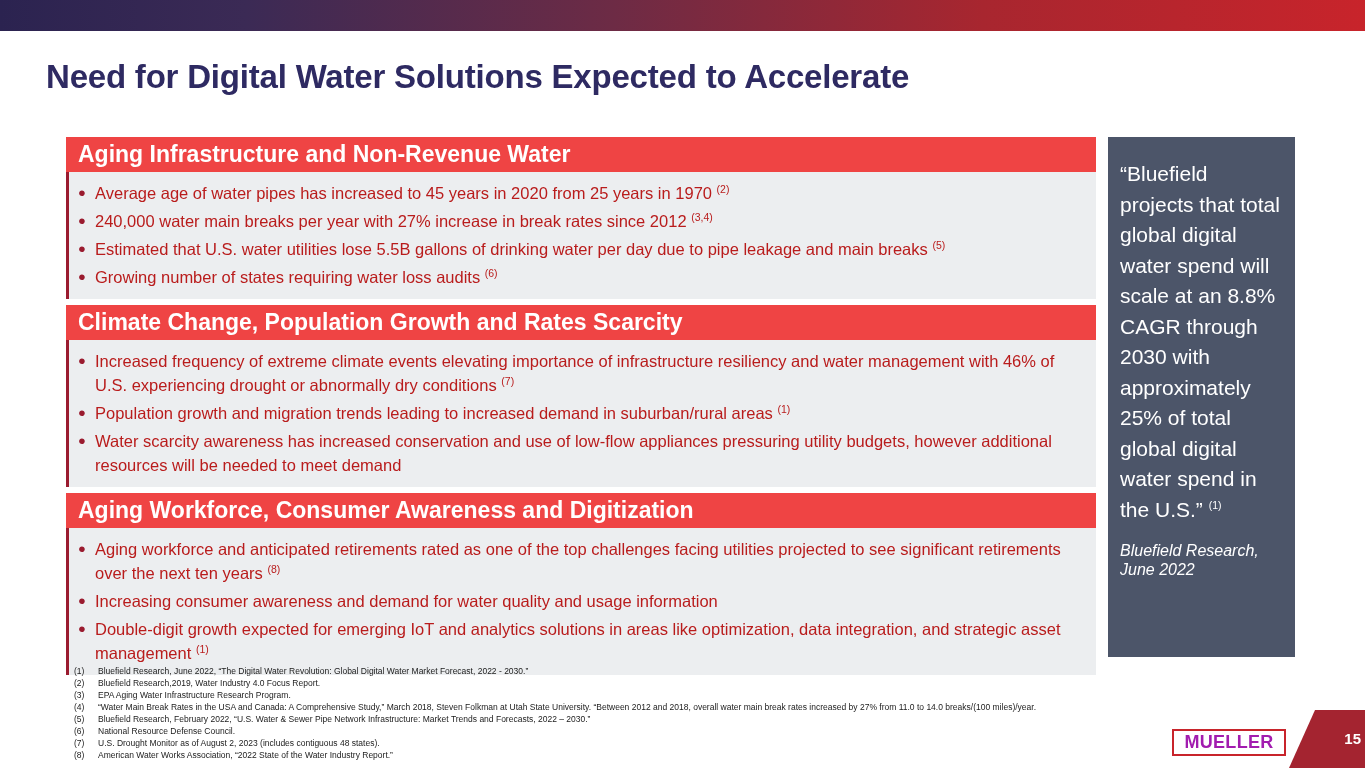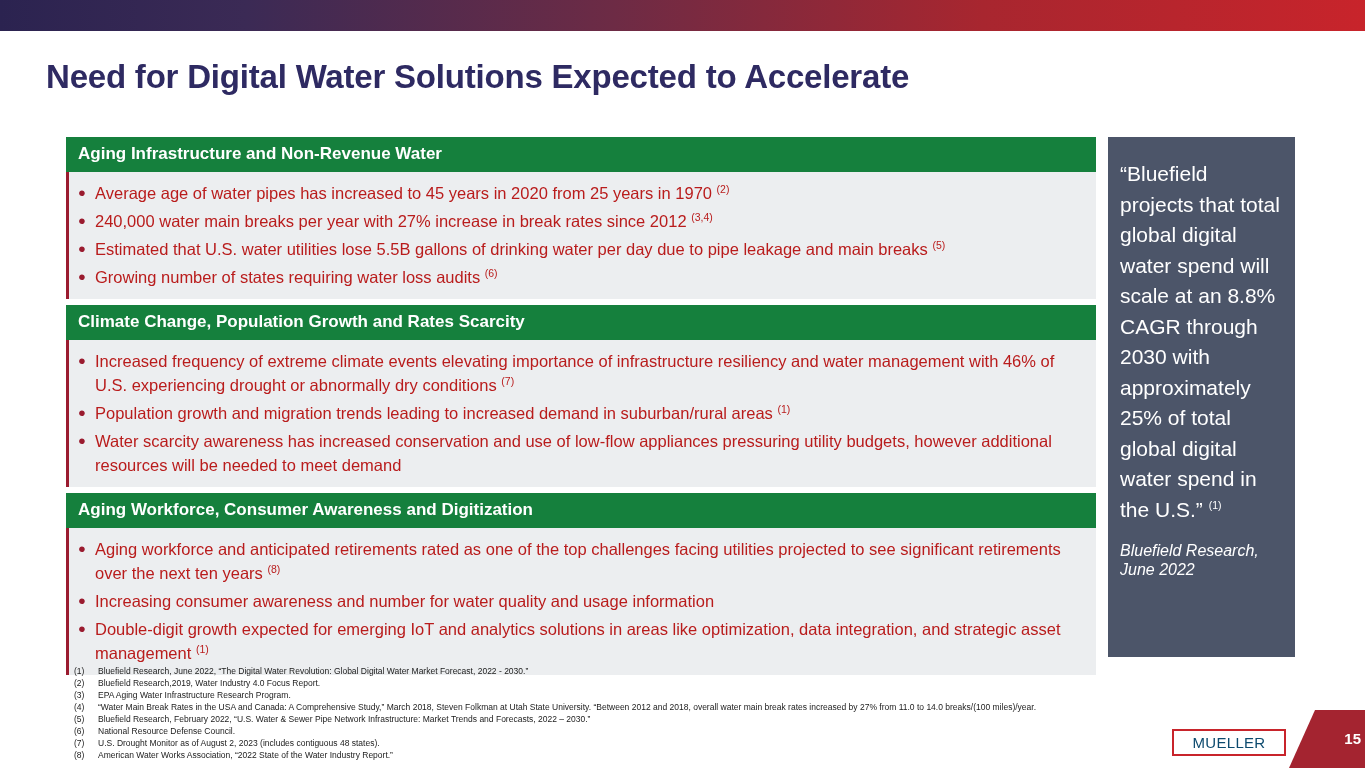--- a/index.html
+++ b/index.html
@@ -35,23 +35,23 @@
     position: absolute;
     top: 137px;
     left: 66px;
     width: 1030px;
   }
   .panel {
     width: 1030px;
     margin-bottom: 6px;
   }
   .panel-header {
-    background: #15803d;
+    background: #ef4444;
     color: #ffffff;
-    font-size: 17px;
+    font-size: 23px;
     font-weight: bold;
     padding: 8px 0 9px 12px;
     box-sizing: border-box;
     height: 35px;
     line-height: 18px;
   }
   .panel-body {
     background: #eceef0;
     border-left: 3px solid #9a1b2f;
     padding: 9px 10px 10px 0;
@@ -131,23 +131,23 @@
     top: 729px;
     width: 114px;
     height: 27px;
     border: 2px solid #c8242b;
     box-sizing: border-box;
     display: flex;
     align-items: center;
     justify-content: center;
   }
   .logo span {
-    color: #0c4a6e;
-    font-size: 15px;
-    font-weight: normal;
+    color: #a21caf;
+    font-size: 18px;
+    font-weight: bold;
     letter-spacing: 0.3px;
   }
   .corner {
     position: absolute;
     right: 0;
     bottom: 0;
     width: 76px;
     height: 58px;
     background: #a42430;
     clip-path: polygon(26px 0, 76px 0, 76px 58px, 0 58px);
@@ -212,21 +212,21 @@
 
   <div class="panel">
     <div class="panel-header">Aging Workforce, Consumer Awareness and Digitization</div>
     <div class="panel-body">
       <div class="bullet">
         <span class="dot">•</span>
         <span class="txt"><span>Aging workforce and anticipated retirements rated as one of the top challenges facing utilities projected to see significant retirements over the next ten years </span><sup>(8)</sup></span>
       </div>
       <div class="bullet">
         <span class="dot">•</span>
-        <span class="txt"><span>Increasing consumer awareness and number for water quality and usage information</span><sup></sup></span>
+        <span class="txt"><span>Increasing consumer awareness and demand for water quality and usage information</span><sup></sup></span>
       </div>
       <div class="bullet">
         <span class="dot">•</span>
         <span class="txt"><span>Double-digit growth expected for emerging IoT and analytics solutions in areas like optimization, data integration, and strategic asset management </span><sup>(1)</sup></span>
       </div>
     </div>
   </div>
 
 </div>
 

